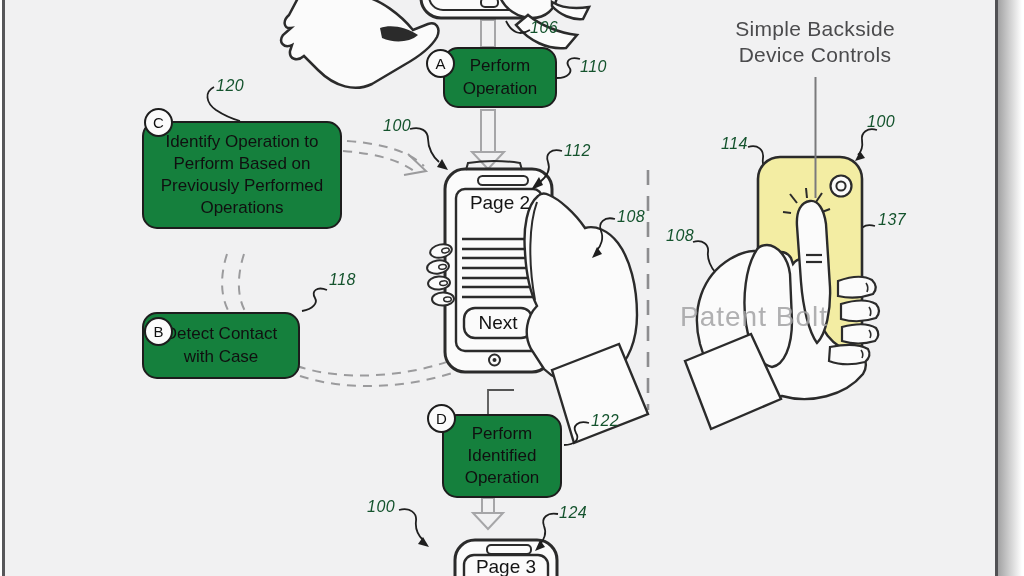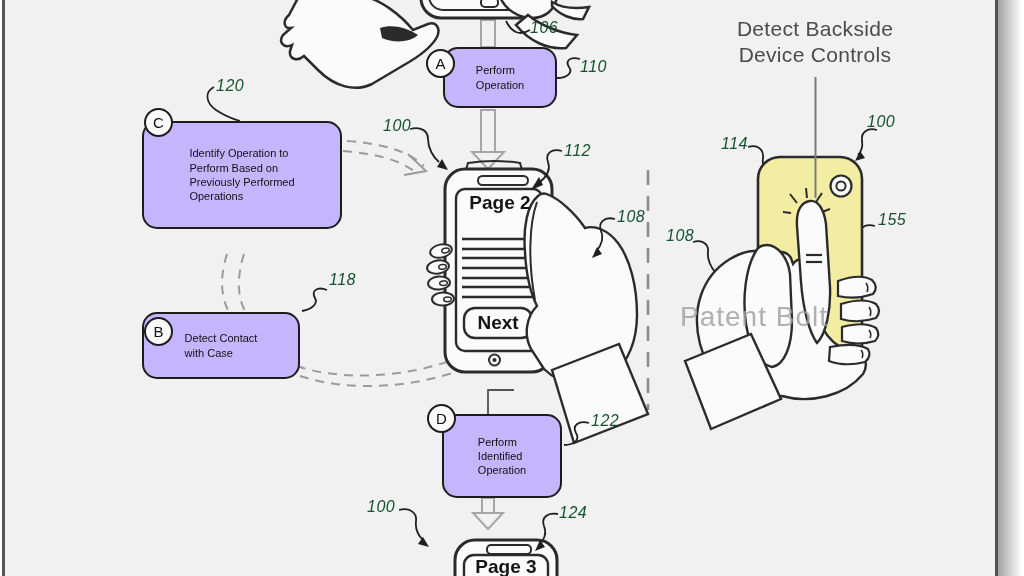--- a/index.html
+++ b/index.html
@@ -5,27 +5,27 @@
   html,body{margin:0;padding:0;background:#ffffff;}
   #stage{position:relative;width:1024px;height:576px;overflow:hidden;
          font-family:"Liberation Sans",sans-serif;background:#ffffff;}
   .frame-bg{position:absolute;left:2px;top:0;width:994px;height:576px;
             background:#f1f1f2;border-left:3px solid #57575a;box-sizing:border-box;}
   .frame-right-line{position:absolute;left:995px;top:0;width:3px;height:576px;background:#515154;}
   .frame-shadow{position:absolute;left:998px;top:0;width:24px;height:576px;
                 background:linear-gradient(to right,rgba(70,70,72,.5),rgba(255,255,255,0));}
   svg.art{position:absolute;left:0;top:0;}
   .ref{position:absolute;font-style:italic;font-size:16px;line-height:1;color:#14532d;letter-spacing:.5px;}
-  .flowbox{position:absolute;background:#c4b5fd;border:2.6px solid #1d1d1d;border-radius:15px;
-           display:flex;align-items:center;justify-content:center;text-align:left;
-           font-size:11px;line-height:1.3;color:#101010;white-space:pre-line;box-sizing:border-box;}
+  .flowbox{position:absolute;background:#15803d;border:2.6px solid #1d1d1d;border-radius:15px;
+           display:flex;align-items:center;justify-content:center;text-align:center;
+           font-size:17px;line-height:1.3;color:#101010;white-space:pre-line;box-sizing:border-box;}
   .badge{position:absolute;width:29px;height:29px;border:2.6px solid #1d1d1d;border-radius:50%;
          background:#fbfbfb;display:flex;align-items:center;justify-content:center;
          font-size:15px;color:#101010;box-sizing:border-box;}
-  .screen-label{position:absolute;text-align:center;font-size:19px;color:#141414;font-weight:bold;}
+  .screen-label{position:absolute;text-align:center;font-size:19px;color:#141414;}
   .fig-title{position:absolute;left:710px;top:16px;width:210px;text-align:center;
              font-size:21px;line-height:1.23;color:#4b4b4d;letter-spacing:.3px;}
   .watermark{position:absolute;left:680px;top:301px;font-size:28px;color:#a3a3a5;
              opacity:.85;letter-spacing:1px;}
 </style>
 </head>
 <body>
 
 <div id="stage">
   <div class="frame-bg"></div>
@@ -170,21 +170,21 @@
         <path d="M 842,327 Q 865,321 876,328 Q 881,335 875,341 Q 858,346 842,341 Z"></path>
           <path d="M 869,330 q 3,4 1,8" fill="none" stroke-width="1.6"></path>
         <path d="M 830,347 Q 856,342 868,349 Q 872,356 865,362 Q 845,367 829,361 Z"></path>
           <path d="M 861,350 q 3,4 1,8" fill="none" stroke-width="1.6"></path>
       </g>
       <path stroke-width="2.4" fill="#fbfbfb" d="M 685,361 L 751,334 L 781,399 L 711,429 Z"></path>
     </g>
   </svg>
 
   <div class="fig-title">
-    <div>Detect Backside</div>
+    <div>Simple Backside</div>
     <div>Device Controls</div>
   </div>
 
   <div class="watermark">Patent Bolt</div>
 
   <div class="flowbox" style="left:443px;top:47px;width:114px;height:61px;">Perform
 Operation</div>
   <div class="badge" style="left:426px;top:49px;">A</div>
 
   <div class="flowbox" style="left:142px;top:121px;width:200px;height:108px;">Identify Operation to
@@ -211,15 +211,15 @@
   <span class="ref" style="left:216px;top:78px;">120</span>
   <span class="ref" style="left:383px;top:118px;">100</span>
   <span class="ref" style="left:564px;top:143px;">112</span>
   <span class="ref" style="left:617px;top:209px;">108</span>
   <span class="ref" style="left:329px;top:272px;">118</span>
   <span class="ref" style="left:591px;top:413px;font-style:italic;">122</span>
   <span class="ref" style="left:367px;top:499px;">100</span>
   <span class="ref" style="left:559px;top:505px;">124</span>
   <span class="ref" style="left:721px;top:136px;">114</span>
   <span class="ref" style="left:867px;top:114px;">100</span>
-  <span class="ref" style="left:878px;top:212px;">155</span>
+  <span class="ref" style="left:878px;top:212px;">137</span>
   <span class="ref" style="left:666px;top:228px;">108</span>
 </div>
 
 </body></html>

